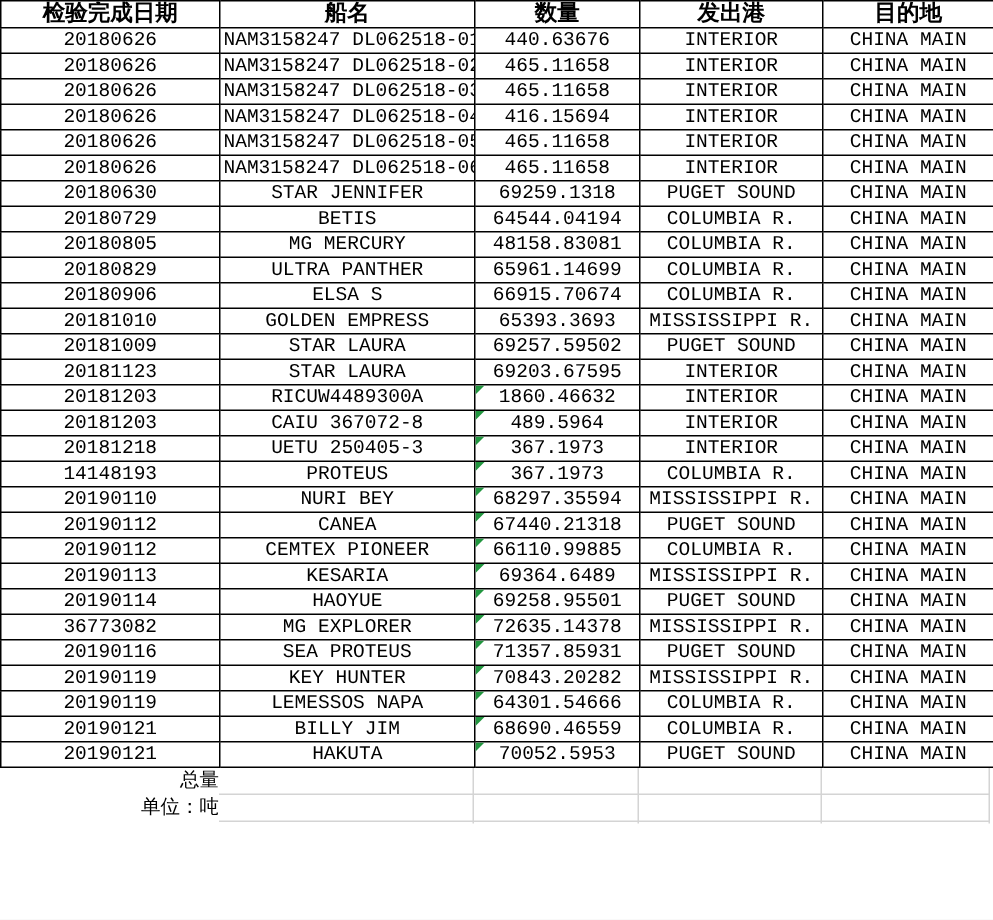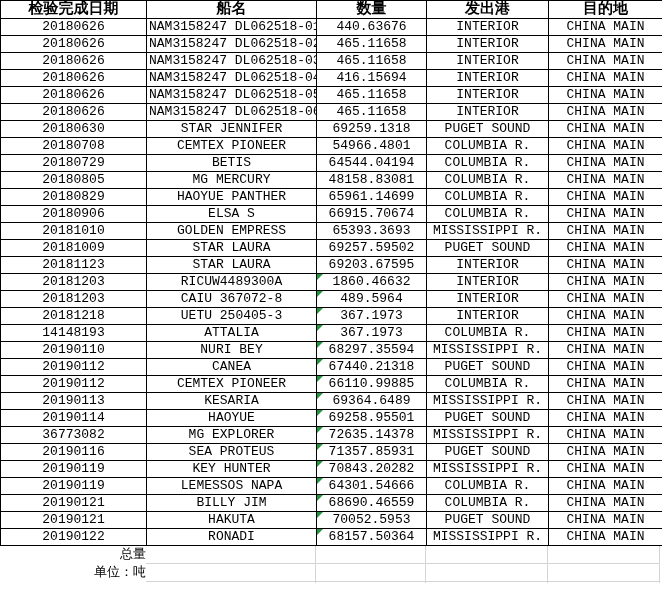--- a/index.html
+++ b/index.html
@@ -123,43 +123,36 @@
           <td>CHINA MAIN</td>
         </tr>
         <tr>
           <td>20180630</td>
           <td>STAR JENNIFER</td>
           <td>69259.1318</td>
           <td>PUGET SOUND</td>
           <td>CHINA MAIN</td>
         </tr>
         <tr>
-          <td>20180708</td>
-          <td>CEMTEX PIONEER</td>
-          <td>54966.4801</td>
-          <td>COLUMBIA R.</td>
-          <td>CHINA MAIN</td>
-        </tr>
-        <tr>
           <td>20180729</td>
           <td>BETIS</td>
           <td>64544.04194</td>
           <td>COLUMBIA R.</td>
           <td>CHINA MAIN</td>
         </tr>
         <tr>
           <td>20180805</td>
           <td>MG MERCURY</td>
           <td>48158.83081</td>
           <td>COLUMBIA R.</td>
           <td>CHINA MAIN</td>
         </tr>
         <tr>
           <td>20180829</td>
-          <td>HAOYUE PANTHER</td>
+          <td>ULTRA PANTHER</td>
           <td>65961.14699</td>
           <td>COLUMBIA R.</td>
           <td>CHINA MAIN</td>
         </tr>
         <tr>
           <td>20180906</td>
           <td>ELSA S</td>
           <td>66915.70674</td>
           <td>COLUMBIA R.</td>
           <td>CHINA MAIN</td>
@@ -201,21 +194,21 @@
         </tr>
         <tr>
           <td>20181218</td>
           <td>UETU 250405-3</td>
           <td><span class="err-tri"></span>367.1973</td>
           <td>INTERIOR</td>
           <td>CHINA MAIN</td>
         </tr>
         <tr>
           <td>14148193</td>
-          <td>ATTALIA</td>
+          <td>PROTEUS</td>
           <td><span class="err-tri"></span>367.1973</td>
           <td>COLUMBIA R.</td>
           <td>CHINA MAIN</td>
         </tr>
         <tr>
           <td>20190110</td>
           <td>NURI BEY</td>
           <td><span class="err-tri"></span>68297.35594</td>
           <td>MISSISSIPPI R.</td>
           <td>CHINA MAIN</td>
@@ -281,27 +274,20 @@
           <td>BILLY JIM</td>
           <td><span class="err-tri"></span>68690.46559</td>
           <td>COLUMBIA R.</td>
           <td>CHINA MAIN</td>
         </tr>
         <tr>
           <td>20190121</td>
           <td>HAKUTA</td>
           <td><span class="err-tri"></span>70052.5953</td>
           <td>PUGET SOUND</td>
-          <td>CHINA MAIN</td>
-        </tr>
-        <tr>
-          <td>20190122</td>
-          <td>RONADI</td>
-          <td><span class="err-tri"></span>68157.50364</td>
-          <td>MISSISSIPPI R.</td>
           <td>CHINA MAIN</td>
         </tr>
       </tbody>
   </table>
 
   <div class="footer">
     <div class="footer-label">总量</div>
     <div class="footer-label">单位：吨</div>
 
     <div class="hgrid" style="top:17px"></div>

